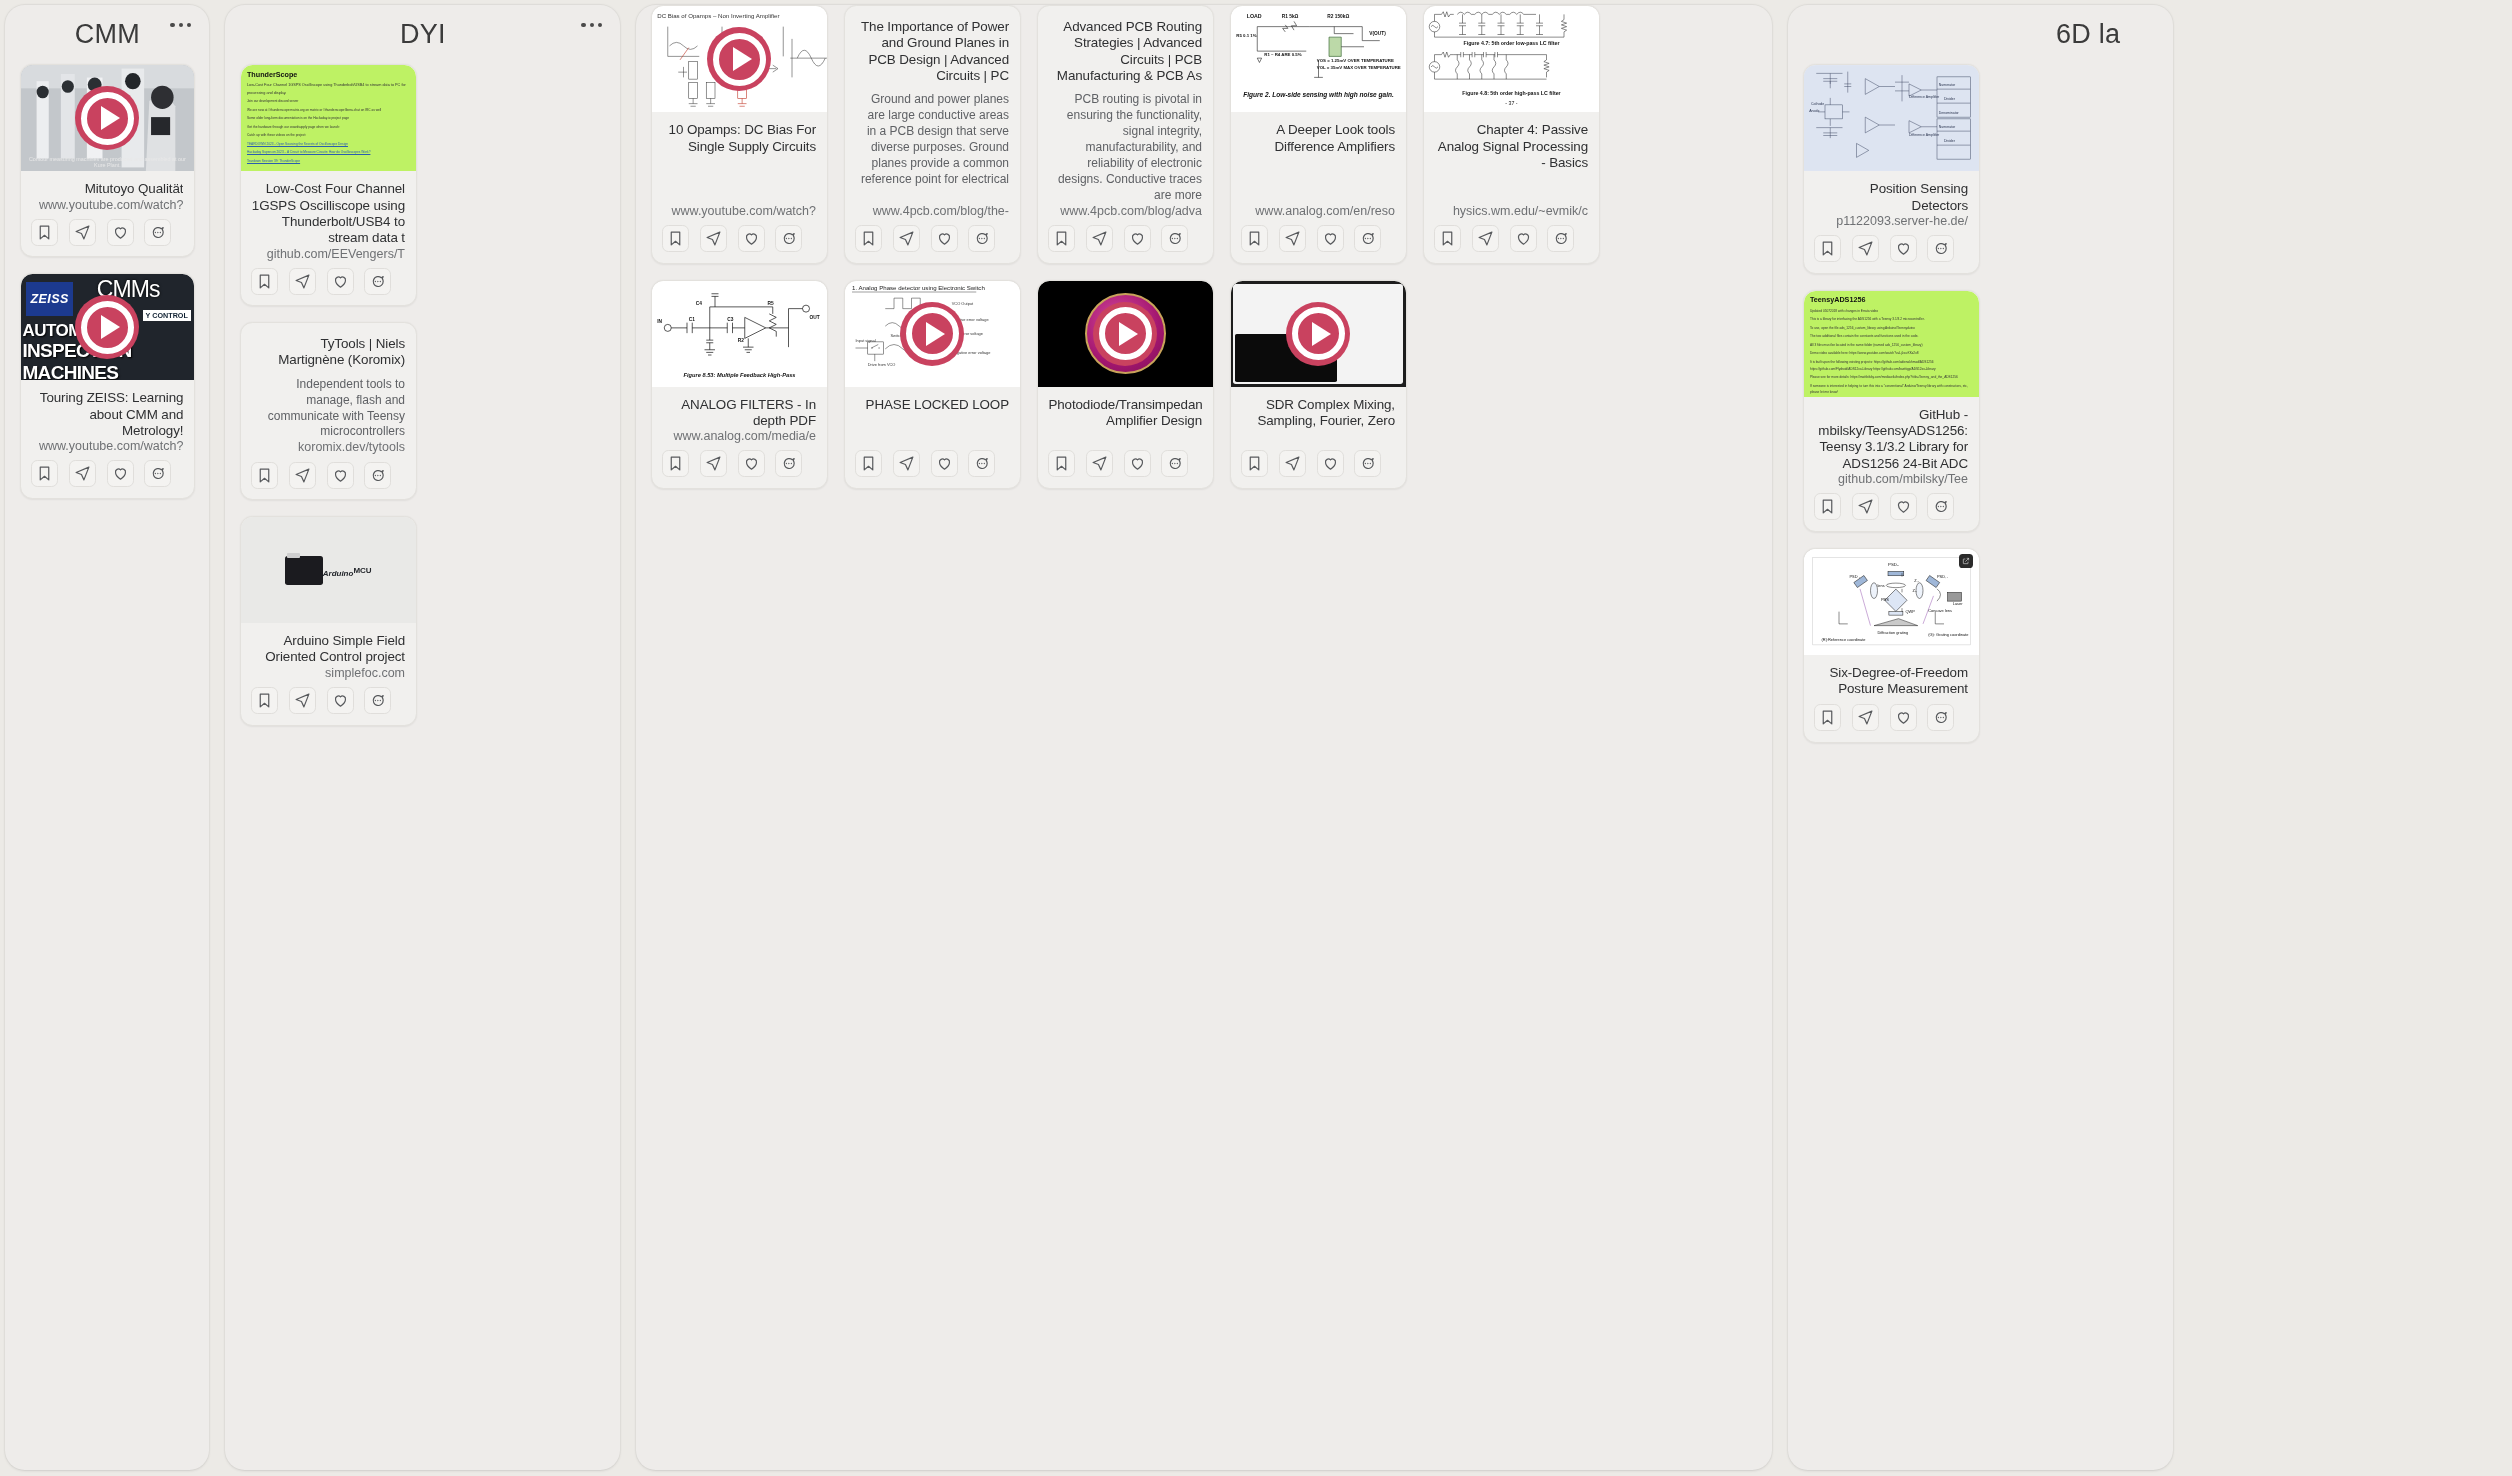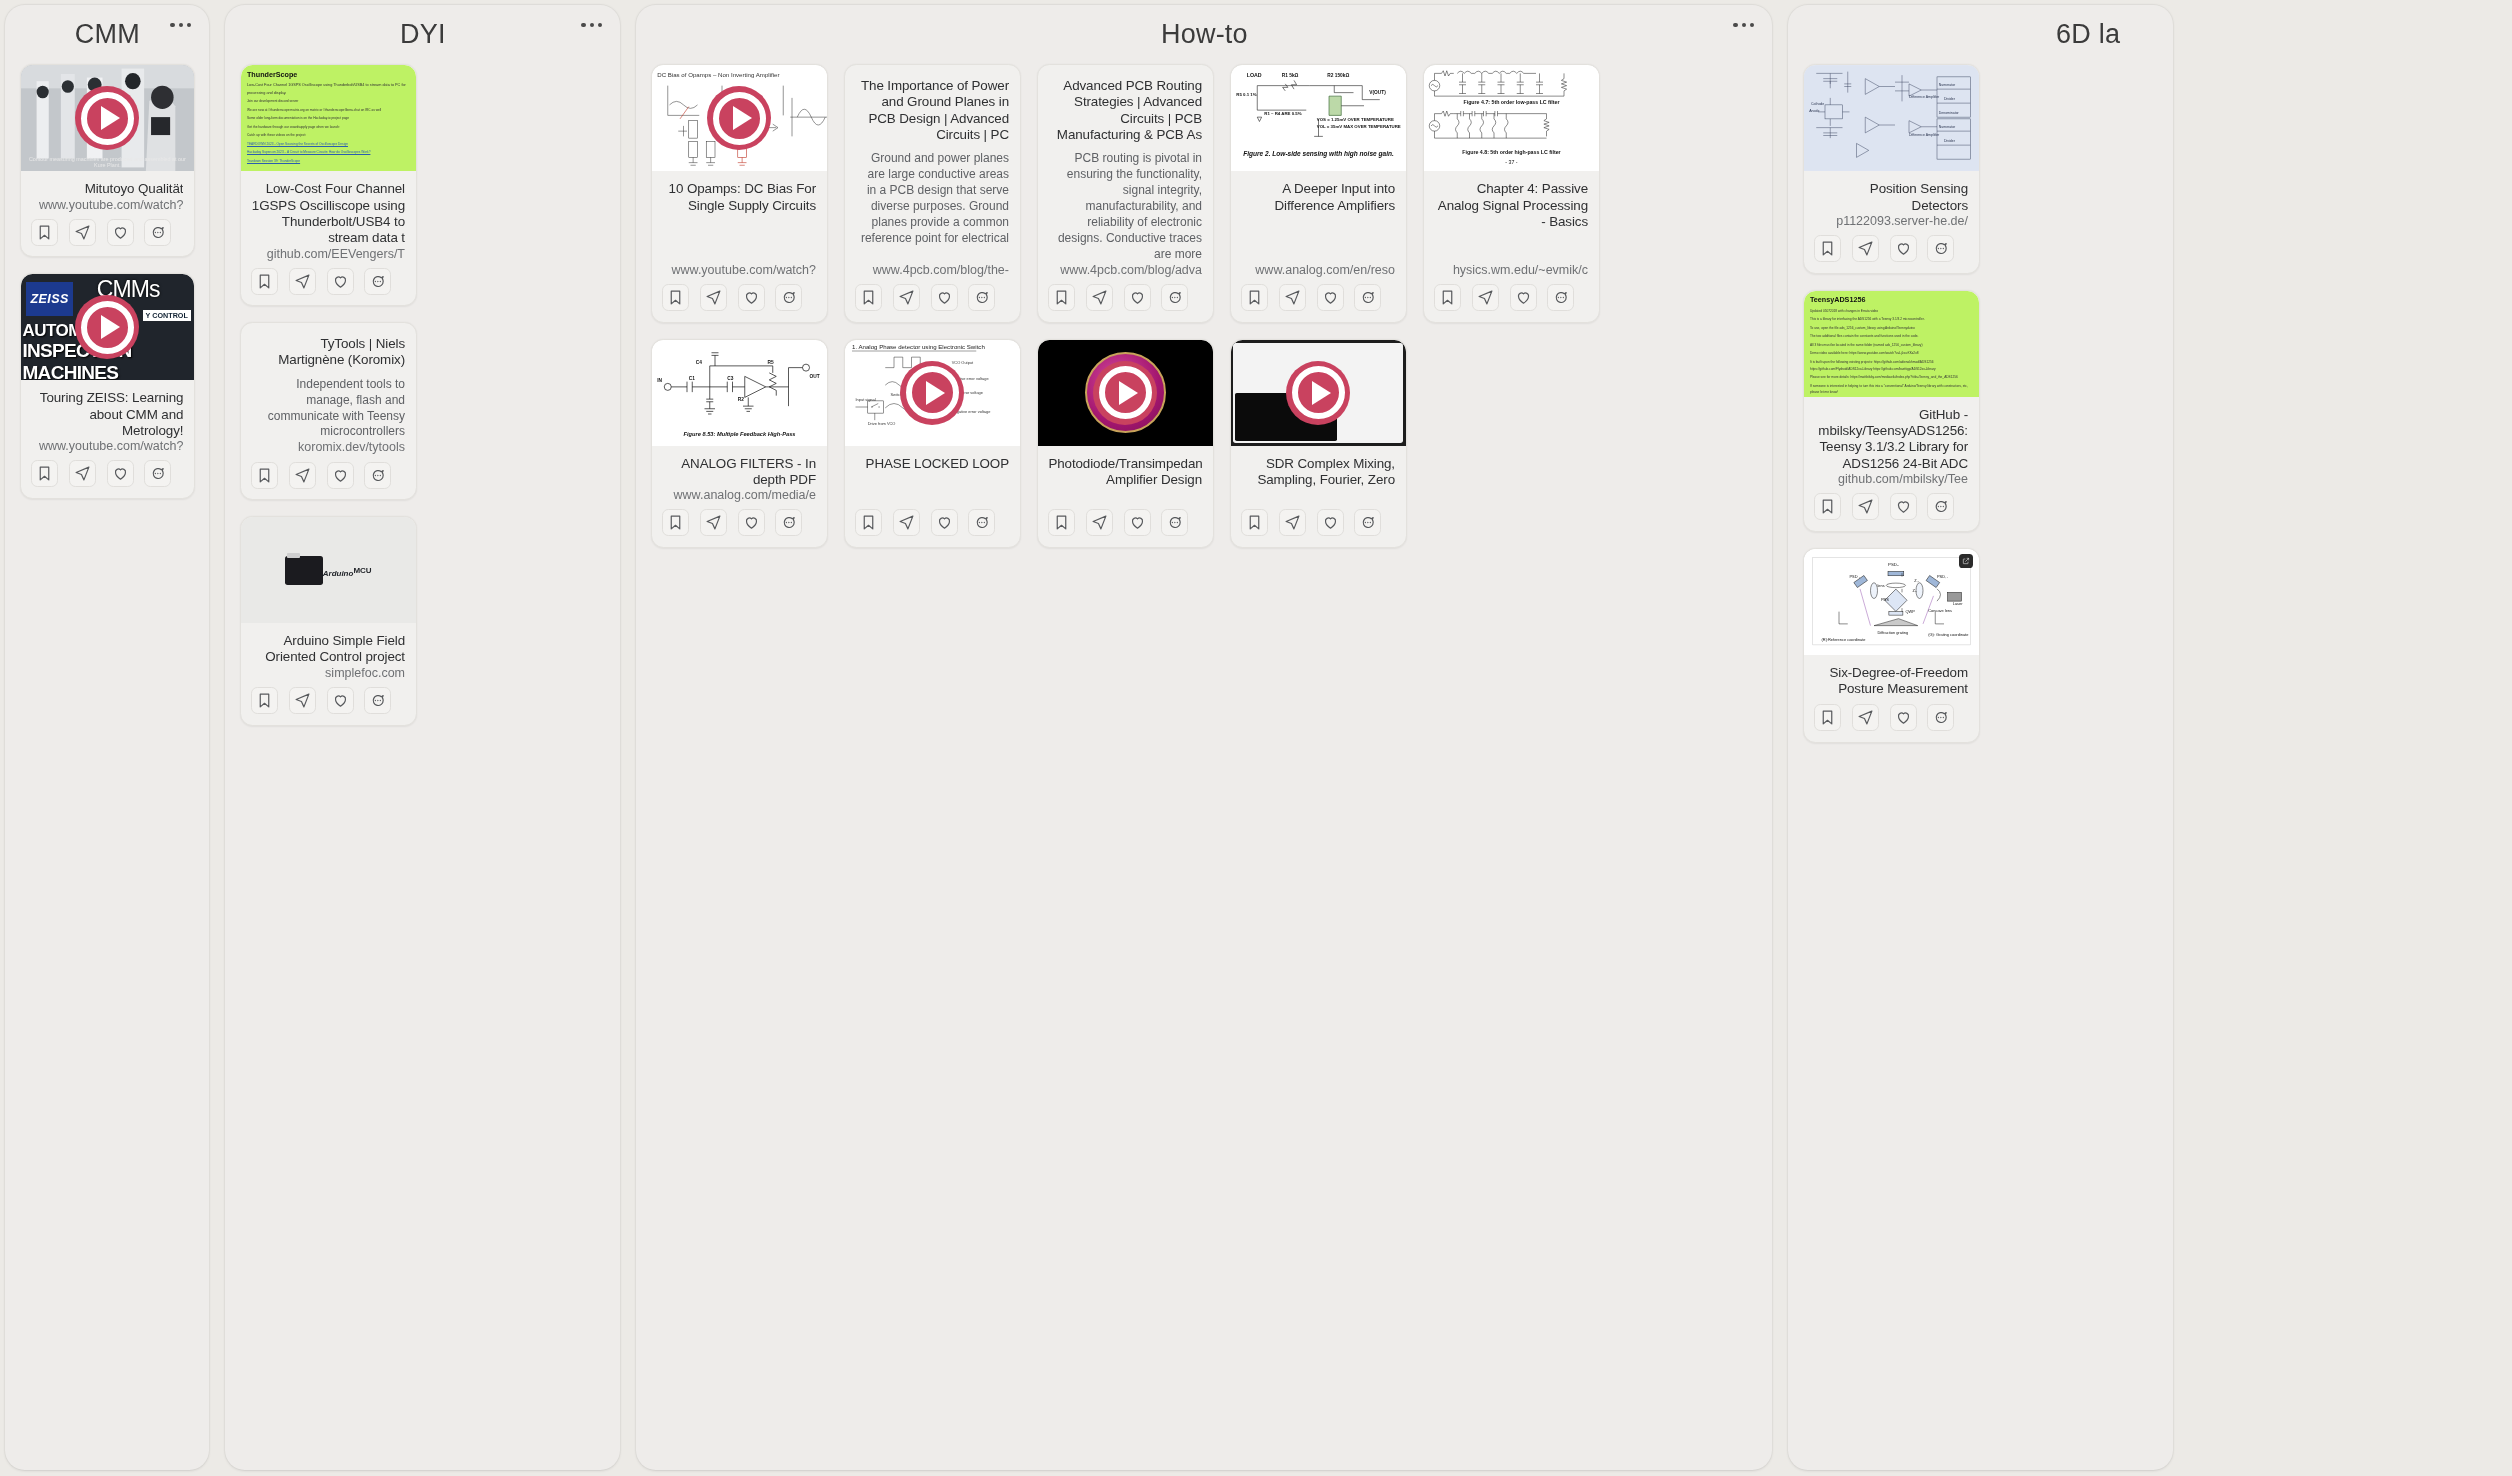--- a/index.html
+++ b/index.html
@@ -448,28 +448,20 @@
                 <circle cx="12.5" cy="12" r=".9" fill="#585a5d" stroke="none"></circle>
                 <circle cx="16" cy="12" r=".9" fill="#585a5d" stroke="none"></circle>
               </svg>
             </div>
         </div>
       </article>
     </div>
   </section>
 
   <section class="column col-howto">
-    <div class="col-header">
-      <div class="col-title">How-to</div>
-      <div class="col-menu">
-          <i></i>
-          <i></i>
-          <i></i>
-        </div>
-    </div>
     <div class="col-body">
 
       <article class="card">
         <div class="thumb">
           <svg class="diagram" viewBox="0 0 200 118">
             <rect width="200" height="118" fill="#fff"></rect>
             <text x="6" y="12" font-size="7" fill="#333" font-family="Liberation Sans, sans-serif">DC Bias of Opamps – Non Inverting Amplifier</text>
             <g stroke="#333" stroke-width=".6" fill="none">
               <path d="M18 22v34M18 56h36"></path>
                 <path d="M80 22v34M80 56h36"></path>
@@ -610,21 +602,21 @@
             <text x="110" y="12" font-size="5.5" fill="#111" font-weight="bold">R2 150kΩ</text>
             <text x="158" y="32" font-size="5.5" fill="#111" font-weight="bold">V(OUT)</text>
             <text x="6" y="34" font-size="5" fill="#111" font-weight="bold">R5 0.1 1%</text>
             <text x="38" y="56" font-size="5" fill="#111" font-weight="bold">R1 – R4 ARE 0.5%</text>
             <text x="98" y="62" font-size="5" fill="#111" font-weight="bold">VOS = 1.25mV OVER TEMPERATURE</text>
             <text x="98" y="70" font-size="5" fill="#111" font-weight="bold">VOL = 35mV MAX OVER TEMPERATURE</text>
             <text x="100" y="102" font-size="7.5" fill="#111" font-style="italic" font-weight="bold" text-anchor="middle">Figure 2. Low-side sensing with high noise gain.</text>
           </svg>
         </div>
         <div class="card-body">
-          <div class="card-title">A Deeper Input into Difference Amplifiers</div>
+          <div class="card-title">A Deeper Look tools Difference Amplifiers</div>
           <div class="card-url">www.analog.com/en/reso</div>
         </div>
         <div class="actions">
           <div class="act">
               <svg viewBox="0 0 24 24">
                 <path d="M6 3h12v18l-6-5-6 5z"></path>
               </svg>
             </div>
           <div class="act">
               <svg viewBox="0 0 24 24">

